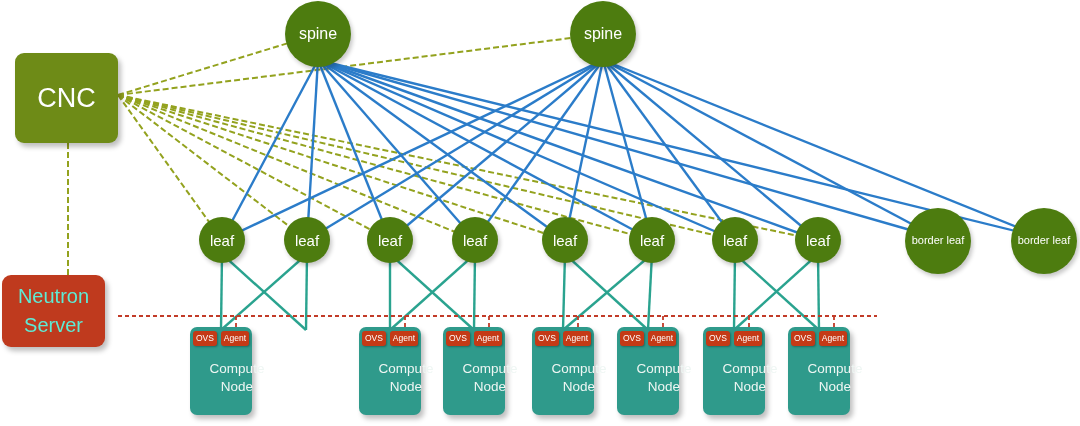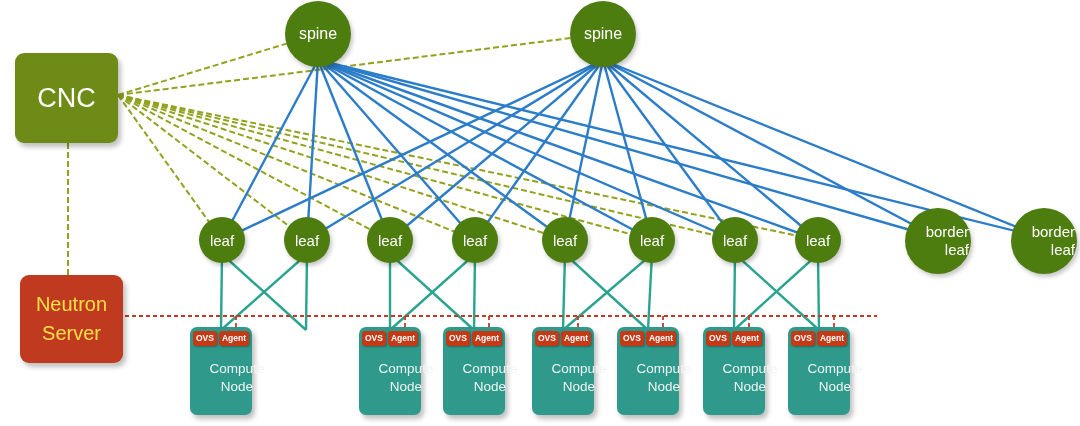--- a/index.html
+++ b/index.html
@@ -8,38 +8,38 @@
     font-family:"Liberation Sans",sans-serif;
   }
   .stage svg{position:absolute;left:0;top:0;width:1080px;height:426px;}
   .circle{
     position:absolute;border-radius:50%;background:#4d7c0f;color:#ffffff;
     display:flex;align-items:center;justify-content:center;text-align:right;
     box-shadow:2px 3px 4px rgba(0,0,0,0.22);
   }
   .spine{width:66px;height:66px;font-size:16px;}
   .leaf{width:46px;height:46px;font-size:15px;}
-  .bleaf{width:66px;height:66px;font-size:15px;line-height:1.2;padding:2px;box-sizing:border-box;}
+  .bleaf{width:66px;height:66px;font-size:11px;line-height:1.2;padding:2px;box-sizing:border-box;}
   .box{
     position:absolute;border-radius:9px;display:flex;align-items:center;justify-content:center;
     text-align:center;box-shadow:3px 4px 5px rgba(0,0,0,0.25);
   }
   .cnc{left:15px;top:53px;width:103px;height:90px;background:#6e8b17;color:#ffffff;font-size:27px;}
-  .neutron{left:20px;top:275px;width:103px;height:88px;background:#bf3a1e;color:#fde047;font-size:20px;line-height:1.45;}
+  .neutron{left:2px;top:275px;width:103px;height:72px;background:#bf3a1e;color:#5eead4;font-size:20px;line-height:1.45;}
   .server{
     position:absolute;top:327px;width:62px;height:88px;background:#2f9a8b;border-radius:7px;
     color:#eef6f3;font-size:13.5px;line-height:1.35;box-sizing:border-box;
     display:flex;align-items:center;justify-content:center;text-align:center;
     box-shadow:3px 4px 5px rgba(0,0,0,0.25);
   }
   .server .label{margin-top:14px;margin-left:32px;}
   .server.no-badges .label{margin-top:0;}
   .badges{position:absolute;top:4px;left:0;right:0;display:flex;justify-content:space-between;padding:0 3px;}
   .badge{
-    background:#c43a16;color:#ffffff;font-size:8.5px;font-weight:bold;line-height:1;
+    background:#c43a16;color:#ffffff;font-size:8.5px;font-weight:normal;line-height:1;
     padding:3px 3px;border-radius:3px;box-shadow:1px 1px 2px rgba(0,0,0,0.3);
   }
 </style>
 </head>
 <body>
 
 <div class="stage">
 
   <svg viewBox="0 0 1080 426">
       <line x1="118" y1="95" x2="318" y2="34" stroke="#93a21e" stroke-width="2" stroke-dasharray="6,3"></line>

